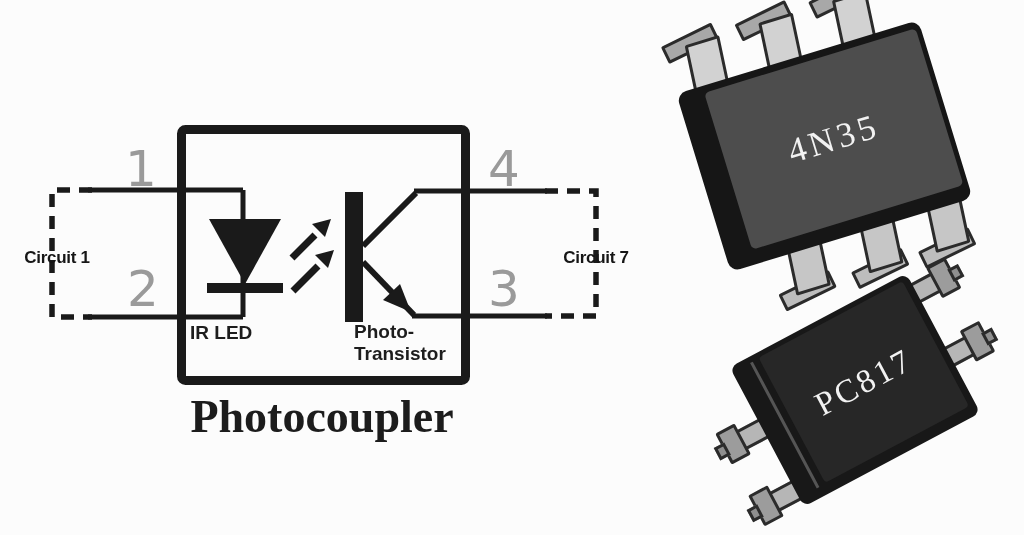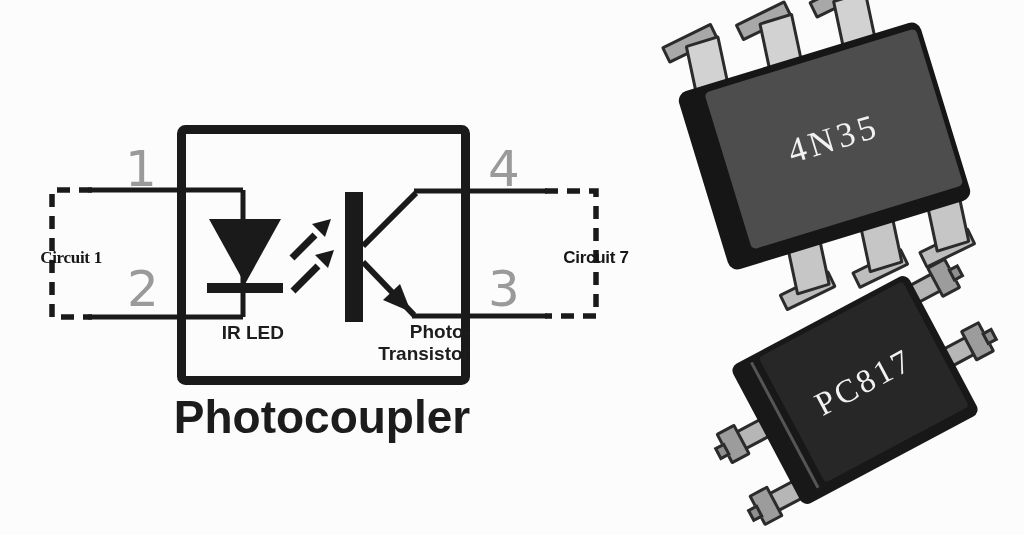--- a/index.html
+++ b/index.html
@@ -17,24 +17,24 @@
     font-size:50px;line-height:1;
     color:#9a9a9a;
     text-align:center;width:44px;
   }
   .circuit-label{
     font-size:17px;font-weight:bold;color:#161616;
     letter-spacing:-0.3px;text-align:center;width:88px;line-height:1;
   }
   .part-label{
     font-size:19px;font-weight:bold;color:#1d1d1d;
-    text-align:right;line-height:22px;
+    text-align:left;line-height:22px;
   }
   .fig-title{
-    font-family:Liberation Sans, sans-serif;
+    font-family:Liberation Serif, serif;
     font-size:46px;font-weight:bold;color:#1c1c1c;
     text-align:center;width:380px;line-height:1.1;
   }
   
   .chip{position:absolute;}
   .chip-body{position:absolute;inset:0;border-radius:10px;z-index:2;}
   .chip-face{position:absolute;border-radius:5px;}
   .chip-label{
     position:absolute;inset:0;
     display:flex;align-items:center;justify-content:center;
@@ -121,21 +121,21 @@
     </g>
 
     <rect x="181.5" y="129.5" width="284" height="251" rx="4" fill="none" stroke="#1a1a1a" stroke-width="9"></rect>
   </svg>
 
   <div class="abs pin-num" style="left:119px;top:144px;">1</div>
   <div class="abs pin-num" style="left:121px;top:264px;">2</div>
   <div class="abs pin-num" style="left:482px;top:144px;">4</div>
   <div class="abs pin-num" style="left:482px;top:264px;">3</div>
 
-  <div class="abs circuit-label" style="left:27px;top:249px;font-family:Liberation Serif, serif;">Circuit 1</div>
+  <div class="abs circuit-label" style="left:13px;top:249px;">Circuit 1</div>
   <div class="abs circuit-label" style="left:552px;top:249px;">Circuit 7</div>
 
   <div class="abs part-label" style="left:190px;top:322px;width:94px;">IR LED</div>
   <div class="abs part-label" style="left:354px;top:321px;width:116px;">
     <span>Photo-</span><br>
     <span>Transistor</span>
   </div>
 
   <div class="abs fig-title" style="left:132px;top:392px;">Photocoupler</div>
 

